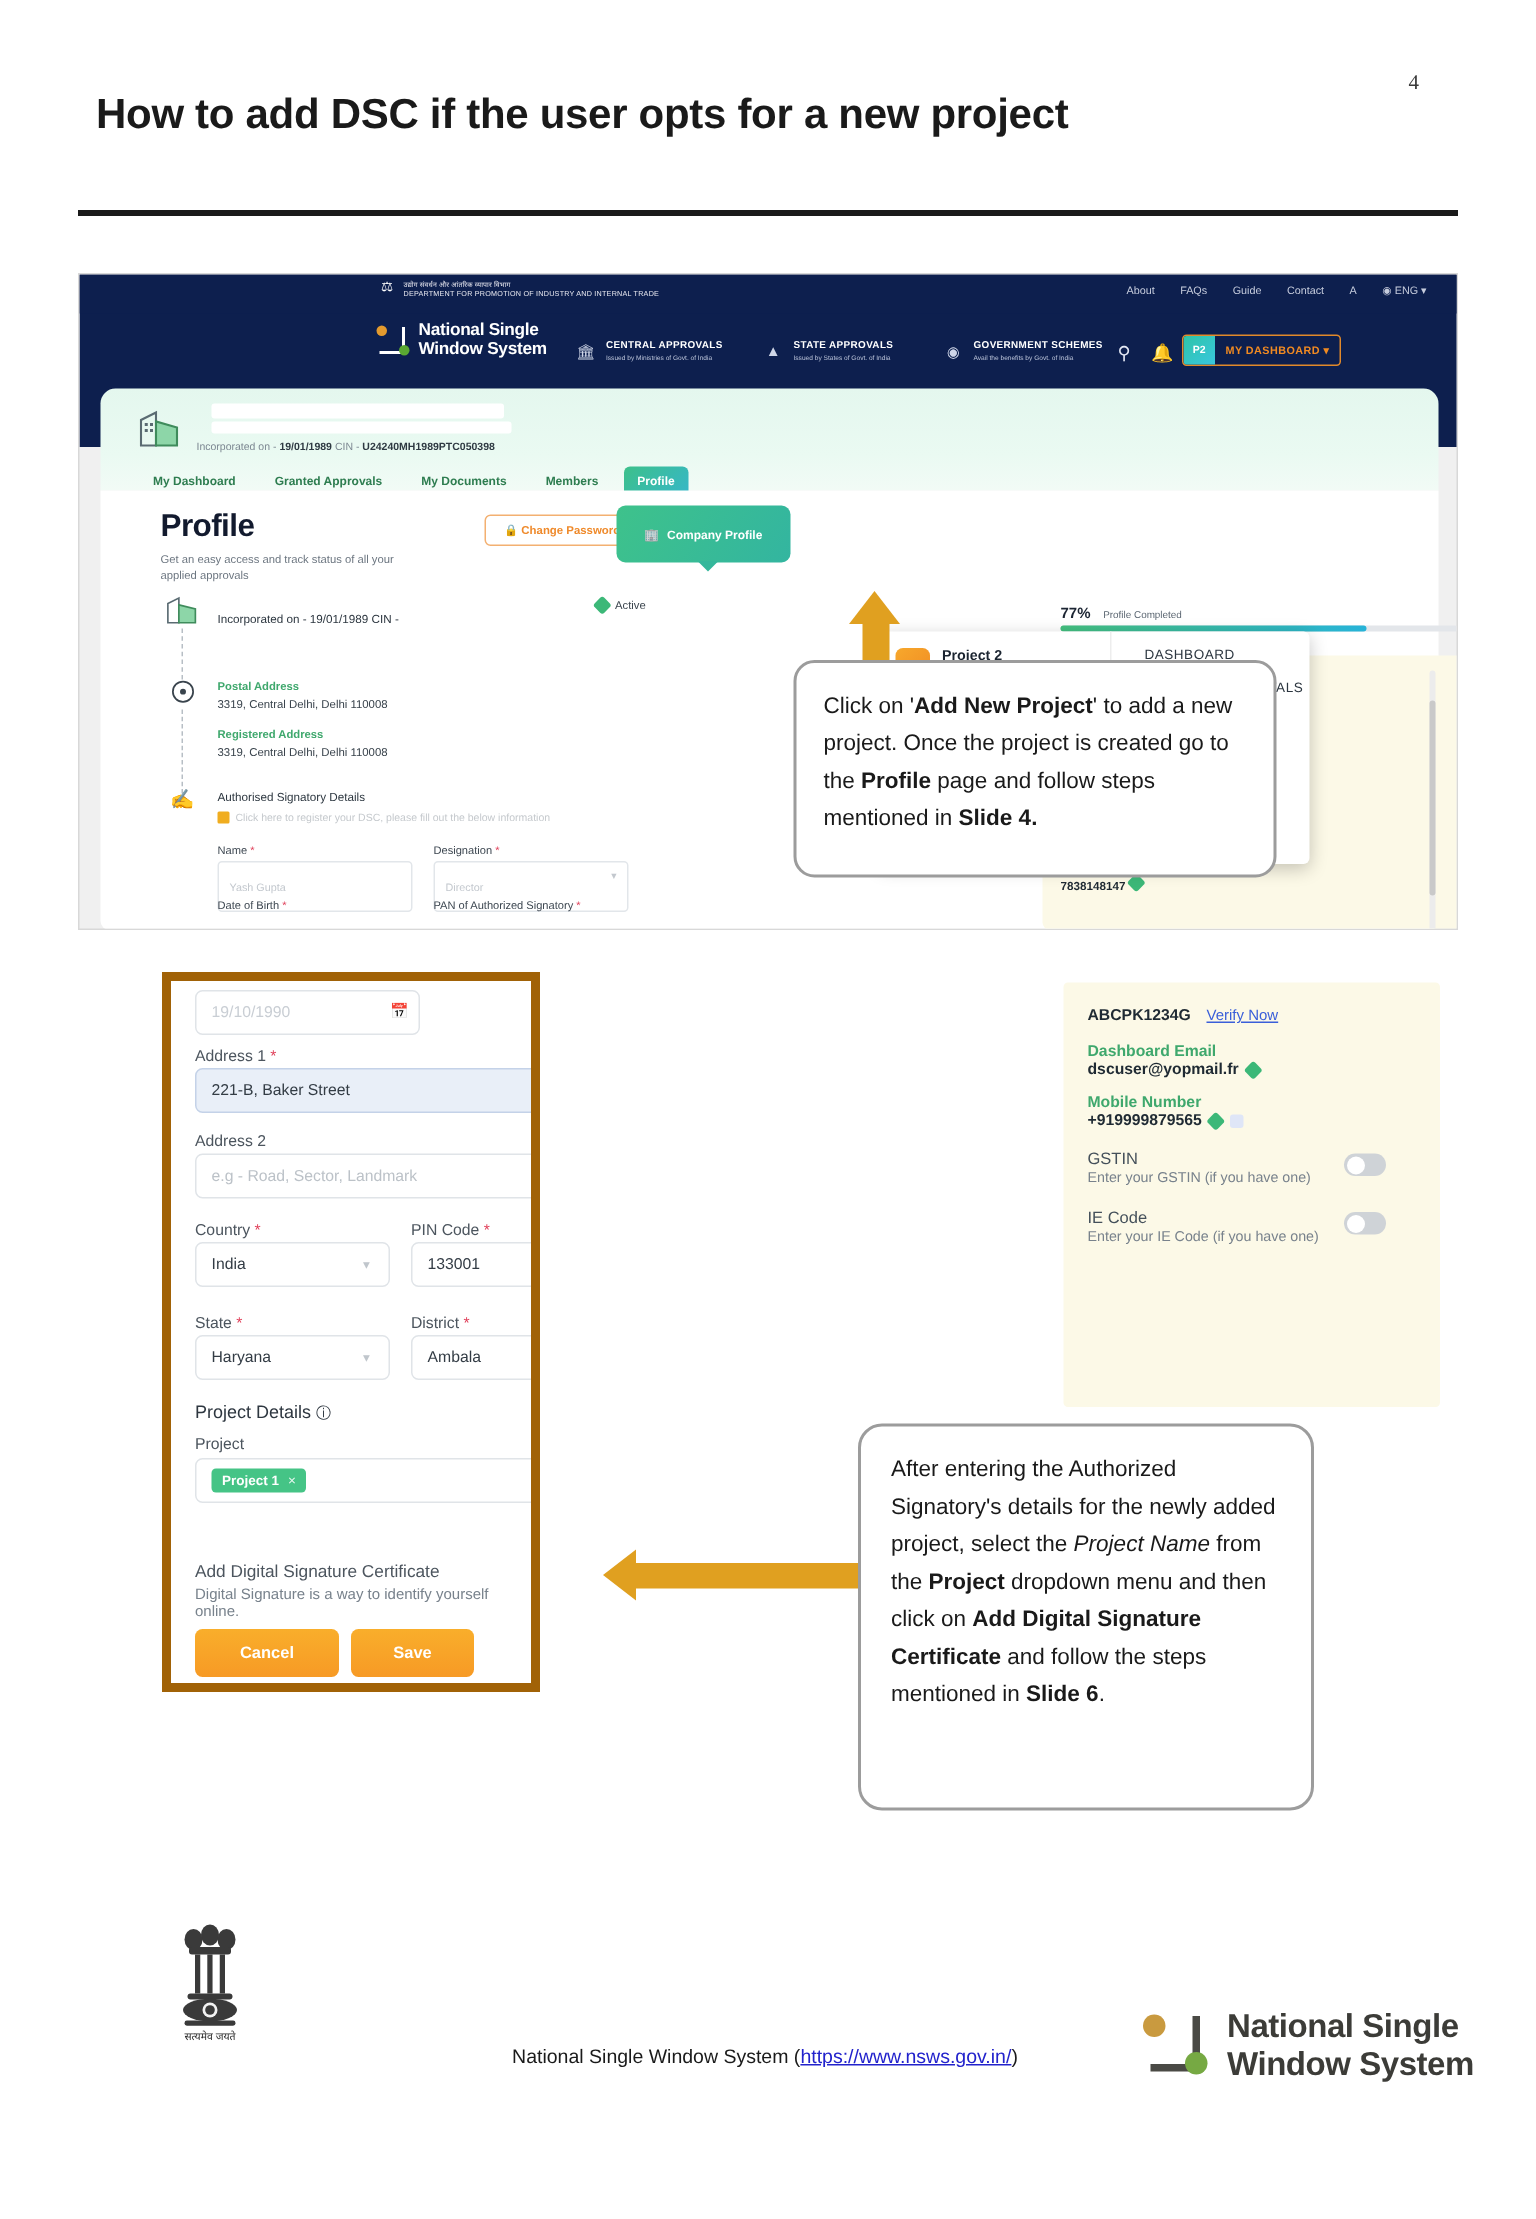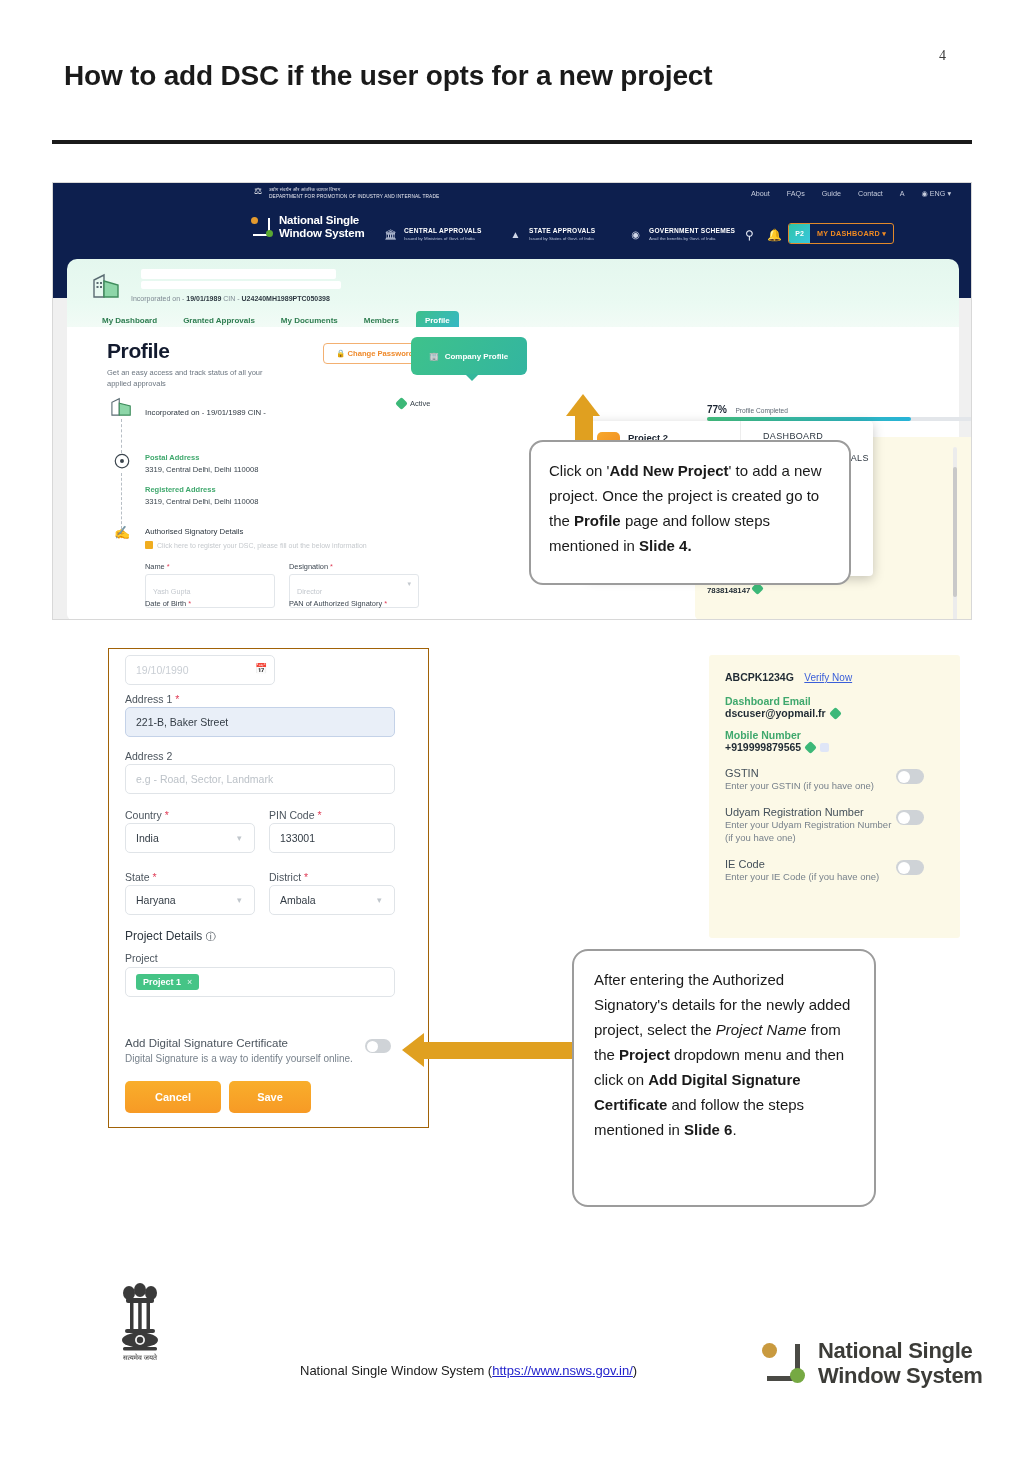--- a/index.html
+++ b/index.html
@@ -185,22 +185,22 @@
 
   
   .callout1 {
     position:absolute; left:529px; top:440px; width:322px; height:145px;
     background:#fff; border:2.5px solid #9c9c9c; border-radius:14px;
     padding:16px 18px; font-size:15px; line-height:25px; color:#1a1a1a; z-index:10;
   }
 
   
   .shot2 {
-    position:absolute; left:108px; top:648px; width:321px; height:480px;
-    background:#fff; border:1px solid #a16207; overflow:hidden;
+    position:absolute; left:108px; top:648px; width:252px; height:480px;
+    background:#fff; border:6px solid #a16207; overflow:hidden;
   }
   .f-lbl { position:absolute; font-size:10.5px; color:#4c555e; }
   .f-lbl i { color:#e0405a; font-style:normal; }
   .f-box { position:absolute; height:30px; border:1px solid #e0e4e8; border-radius:5px; background:#fff;
     font-size:10.5px; color:#333c45; display:flex; align-items:center; padding:0 10px;}
   .f-box.sel { background:#e9eff8; border-color:#c4d2e8; }
   .f-box.ph { color:#bcc2c8; }
   .f-cv { position:absolute; color:#c0c6cc; font-size:9px; }
 
   .prj-chip {
@@ -250,21 +250,21 @@
   }
 
   
   .emblem { position:absolute; left:112px; top:1278px; width:56px; height:92px; }
   .dept-txt {
     position:absolute; left:36px; top:1372px; width:210px; text-align:center;
     font-size:10.2px; font-weight:700; color:#1a1a1a; line-height:13.5px;
     font-family:"Liberation Sans", sans-serif;
   }
   .foot-center {
-    position:absolute; left:300px; top:1363px; width:420px; 
+    position:absolute; left:300px; top:1363px; width:420px; text-align:center;
     font-size:13px; color:#1a1a1a;
   }
   .foot-center a { color:#2222cc; text-decoration:underline; }
   .foot-logo { position:absolute; left:762px; top:1338px; display:flex; align-items:center; gap:12px;}
   .fl-mark { position:relative; width:44px; height:46px; }
   .fl-mark .do { position:absolute; left:0; top:3px; width:15px; height:15px; border-radius:50%; background:#c99a3f;}
   .fl-mark .dg { position:absolute; left:28px; top:28px; width:15px; height:15px; border-radius:50%; background:#76a943;}
   .fl-mark .zg { position:absolute; left:5px; top:4px; width:33px; height:37px; border:5px solid #4a4a45; border-left:none; border-top:none;}
   .fl-name { font-size:22px; font-weight:700; color:#3c3c38; line-height:25px; letter-spacing:-.3px;}
 </style>
@@ -562,25 +562,20 @@
     <div class="y-val">
       <span>+919999879565</span>
       <span class="greendot"></span>
       <span class="bluedot"></span>
     </div>
 
     <div style="position:relative">
       <div class="y-sec-t">GSTIN</div>
       <div class="y-sec-d">Enter your GSTIN (if you have one)</div>
       <div class="y-tog" style="top:2px"></div>
-    </div>
-    <div style="position:relative">
-      <div class="y-sec-t">Udyam Registration Number</div>
-      <div class="y-sec-d">Enter your Udyam Registration Number (if you have one)</div>
-      <div class="y-tog" style="top:4px"></div>
     </div>
     <div style="position:relative">
       <div class="y-sec-t">IE Code</div>
       <div class="y-sec-d">Enter your IE Code (if you have one)</div>
       <div class="y-tog" style="top:2px"></div>
     </div>
   </div>
 
   <div class="arrow-left-stem"></div>
   <div class="arrow-left-head"></div>

